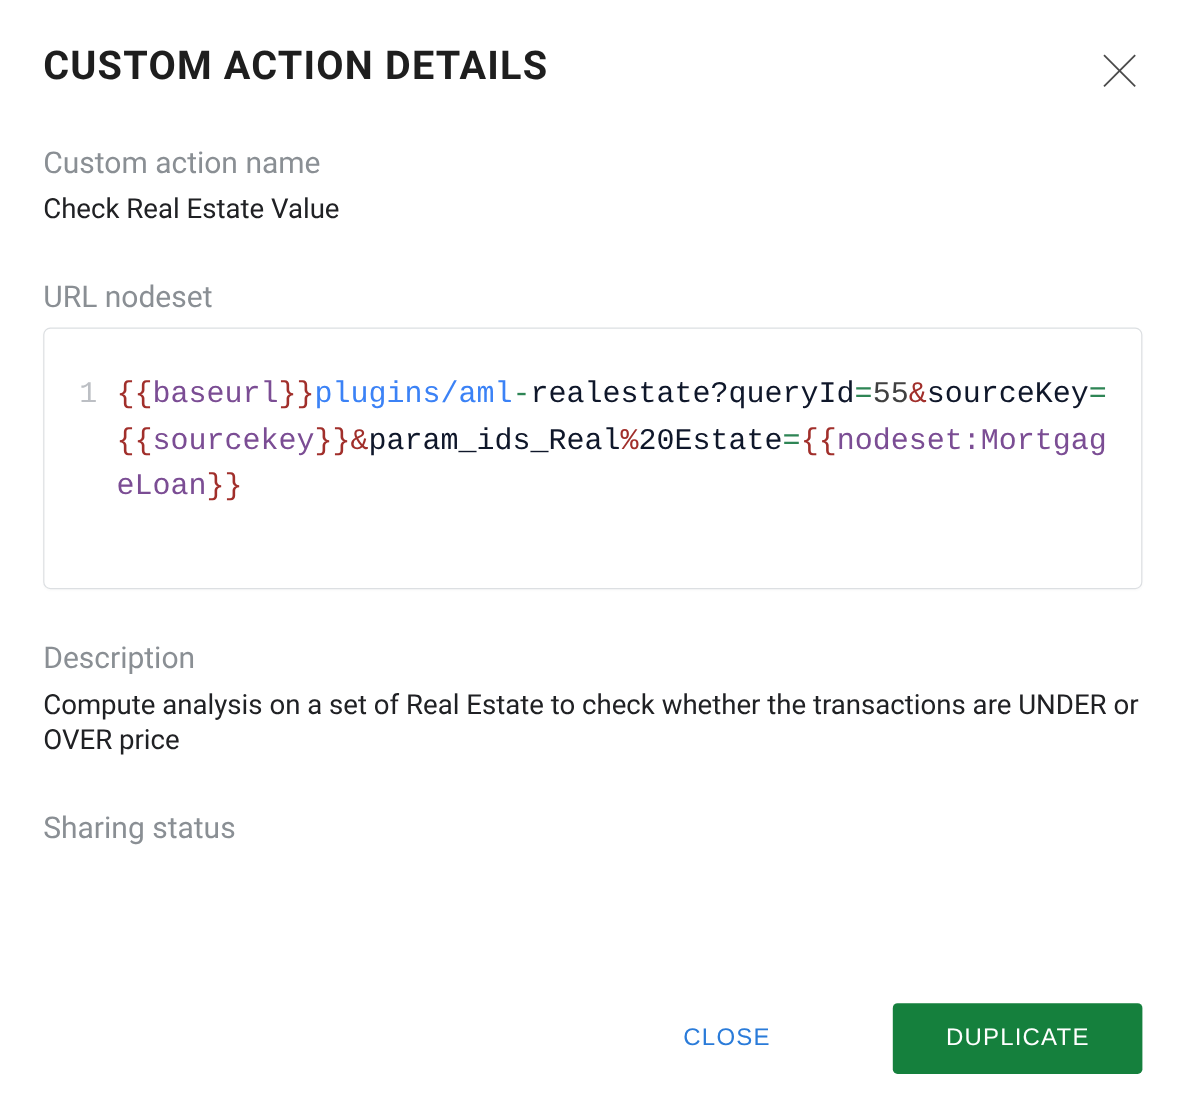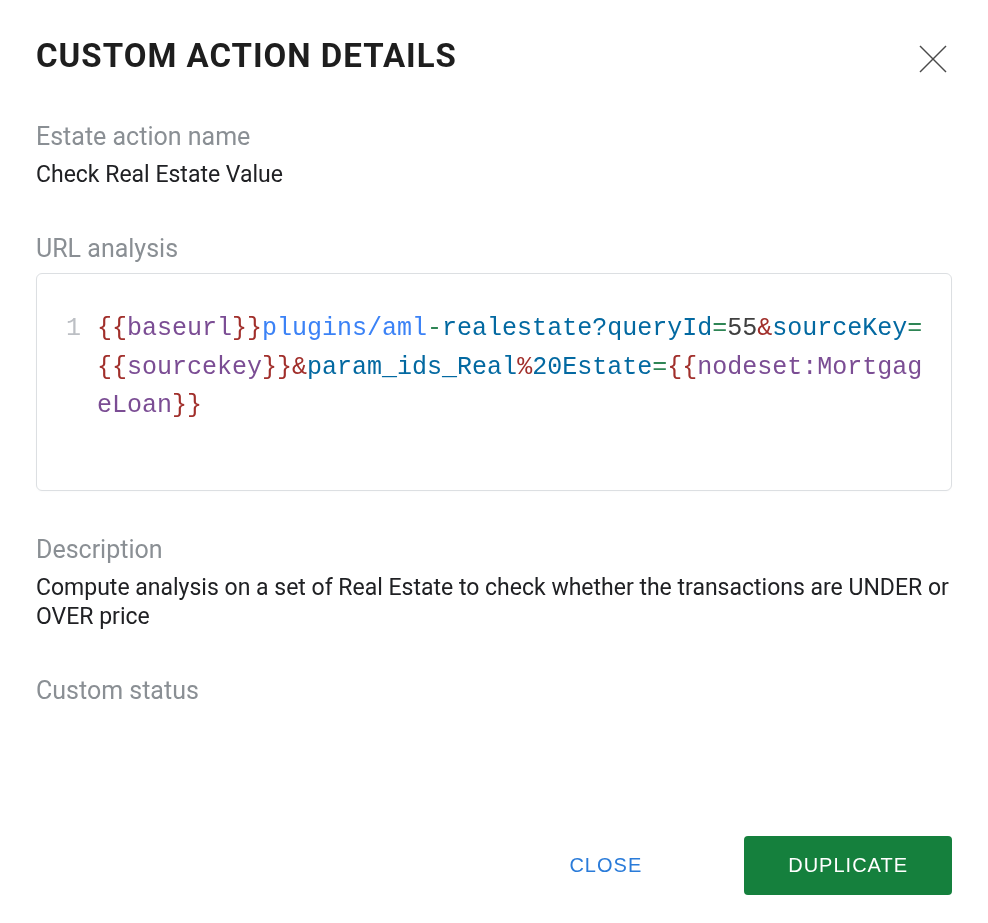--- a/index.html
+++ b/index.html
@@ -67,21 +67,21 @@
     flex-shrink: 0;
   }
   .code-content {
     flex: 1;
     word-break: break-all;
   }
   .tok-brace  { color: #a12f2b; }
   .tok-var    { color: #7b4d94; }
   .tok-path   { color: #3b82f6; }
   .tok-punct  { color: #2e8555; }
-  .tok-key    { color: #0369a1; font-family: Liberation Mono, monospace; }
+  .tok-key    { color: #0f172a; font-family: Liberation Mono, monospace; }
   .tok-num    { color: #404040; }
   .tok-pct    { color: #a12f2b; }
   .footer {
     margin-top: auto;
     display: flex;
     justify-content: flex-end;
     gap: 58px;
     align-items: center;
     padding-right: 0;
   }
@@ -106,40 +106,40 @@
     <h1 class="dialog-title">CUSTOM ACTION DETAILS</h1>
     <div class="close-icon">
       <svg width="30" height="30" viewBox="0 0 30 30" fill="none" stroke-width="1.5">
         <line x1="2" y1="2" x2="28" y2="28"></line>
         <line x1="28" y1="2" x2="2" y2="28"></line>
       </svg>
     </div>
   </div>
 
   <div class="field">
-    <div class="field-label">Estate action name</div>
+    <div class="field-label">Custom action name</div>
     <div class="field-value">Check Real Estate Value</div>
   </div>
 
   <div class="field">
-    <div class="field-label">URL analysis</div>
+    <div class="field-label">URL nodeset</div>
     <div class="code-box">
       <div class="gutter">
         <div>1</div>
       </div>
       <div class="code-content" id="code-content"><span class="tok-brace">{{</span><span class="tok-var">baseurl</span><span class="tok-brace">}}</span><span class="tok-path">plugins/aml</span><span class="tok-punct">-</span><span class="tok-key">realestate?</span><span class="tok-key">queryId</span><span class="tok-punct">=</span><span class="tok-num">55</span><span class="tok-pct">&amp;</span><span class="tok-key">sourceKey</span><span class="tok-punct">=</span><span class="tok-brace">{{</span><span class="tok-var">sourcekey</span><span class="tok-brace">}}</span><span class="tok-pct">&amp;</span><span class="tok-key">param_ids_Real</span><span class="tok-pct">%</span><span class="tok-key">20Estate</span><span class="tok-punct">=</span><span class="tok-brace">{{</span><span class="tok-var">nodeset:MortgageLoan</span><span class="tok-brace">}}</span></div>
     </div>
   </div>
 
   <div class="field">
     <div class="field-label">Description</div>
     <div class="field-value">Compute analysis on a set of Real Estate to check whether the transactions are UNDER or OVER price</div>
   </div>
 
   <div class="field">
-    <div class="field-label">Custom status</div>
+    <div class="field-label">Sharing status</div>
   </div>
 
   <div class="footer">
     <button class="btn btn-text">CLOSE</button>
     <button class="btn btn-primary">DUPLICATE</button>
   </div>
 </div>
 
 </body></html>

